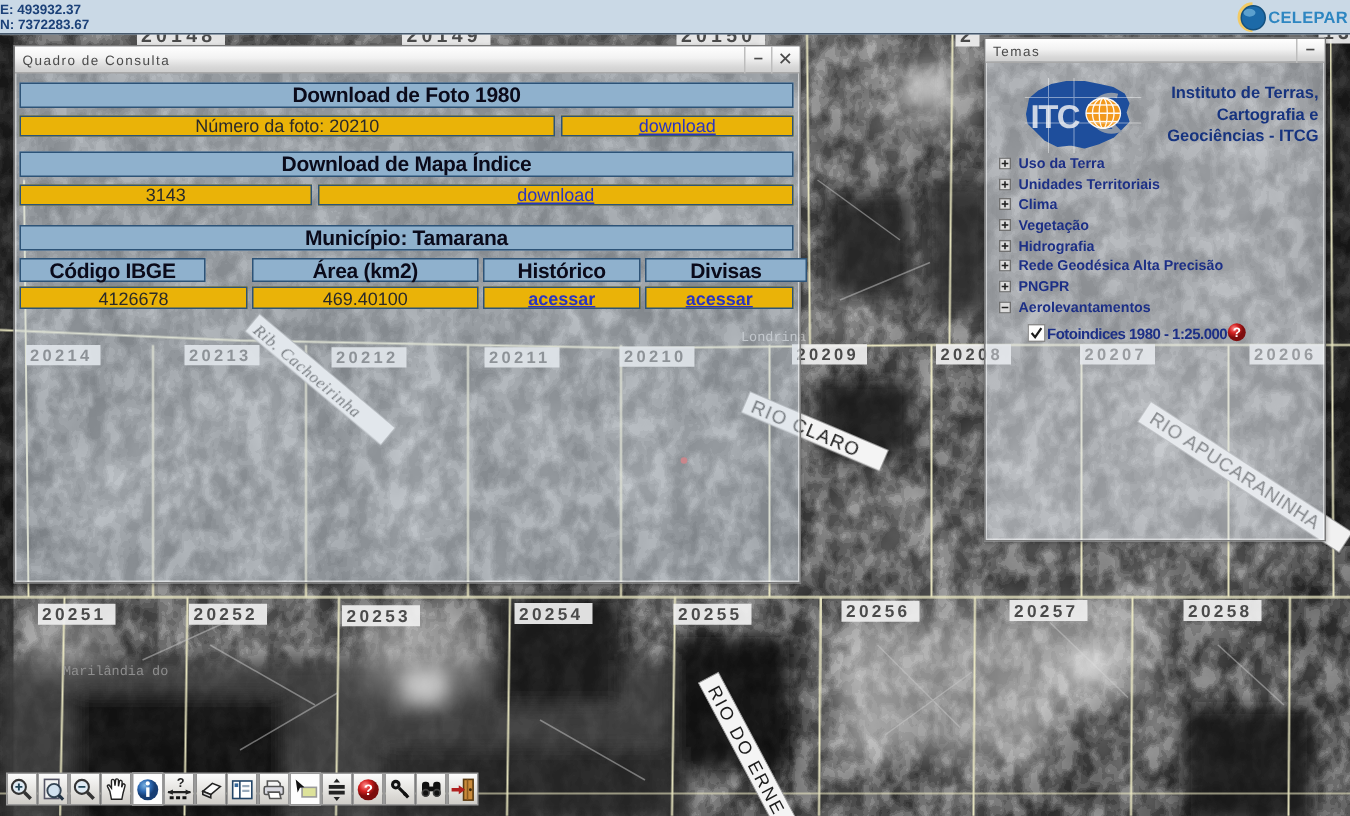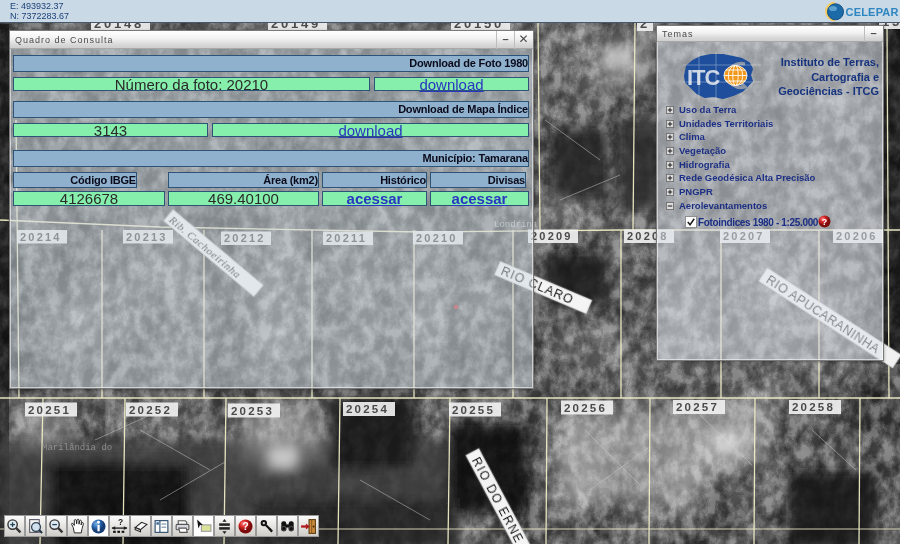--- a/index.html
+++ b/index.html
@@ -1,28 +1,28 @@
 <!DOCTYPE html>
 <html><head><meta charset="utf-8">
 <style>
 html,body{margin:0;padding:0;background:#444}
 #page{position:relative;width:900px;height:544px;overflow:hidden;font-family:"Liberation Sans",sans-serif}
 #map{position:absolute;left:0;top:0}
 
 #topbar{position:absolute;left:0;top:0;width:900px;height:22px;background:#cad9e6;border-bottom:1px solid #46586c;z-index:20}
-#coords{position:absolute;left:10px;top:1px;font-size:9px;font-weight:normal;color:#1c4178;line-height:10px}
+#coords{position:absolute;left:0;top:1px;font-size:9px;font-weight:bold;color:#1c4178;line-height:10px}
 #celepar{position:absolute;right:3px;top:0;height:22px}
 
 .win{position:absolute;border:1px solid #7a7a7a;box-shadow:0 1px 3px rgba(0,0,0,.35),inset 0 0 0 1px rgba(255,255,255,.55)}
 .wtitle{position:absolute;left:0;top:0;right:0;height:18px;background:linear-gradient(180deg,#ffffff 0%,#f2f2f2 45%,#d8d8d8 80%,#cfcfcf 100%);border-bottom:1px solid #a8a8a8;color:#4a4a4a;font-size:9px;letter-spacing:1px;line-height:18px;padding-left:5px;box-sizing:border-box}
 .wbtn{position:absolute;top:0;width:18px;height:18px;text-align:center;color:#4a4a4a;font-size:11px;font-weight:bold;line-height:17px;border-left:1px solid #bdbdbd}
 
 #dlg{left:9px;top:30px;width:523px;height:357px;background:rgba(208,218,227,0.50)}
-.hbar{position:absolute;background:#8fb1cd;border:1px solid #2d5377;color:#0a0a1a;font-size:11px;font-weight:bold;letter-spacing:-0.2px;text-align:right;box-sizing:border-box}
-.lbar{position:absolute;background:#86efac;border:1px solid #2d5377;color:#2a2a2a;font-size:15px;text-align:center;box-sizing:border-box}
+.hbar{position:absolute;background:#8fb1cd;border:1px solid #2d5377;color:#0a0a1a;font-size:14px;font-weight:bold;letter-spacing:-0.2px;text-align:center;box-sizing:border-box}
+.lbar{position:absolute;background:#eab308;border:1px solid #2d5377;color:#2a2a2a;font-size:12px;text-align:center;box-sizing:border-box}
 .lnk{color:#2a35c0;text-decoration:underline}
 
 #temas{left:656px;top:25px;width:226px;height:334px;background:rgba(219,226,232,0.54)}
 .titem{position:absolute;left:9px;height:13px;font-size:9.5px;font-weight:bold;color:#1c2f86;white-space:nowrap}
 .pbox{display:inline-block;width:8px;height:8px;margin-right:5px;vertical-align:-1px}
 #itctext{position:absolute;left:96px;top:29px;width:126px;text-align:right;font-size:11px;font-weight:bold;color:#16337f;line-height:14.5px}
 
 .tb{position:absolute;top:515px;width:20px;height:22px;background:linear-gradient(180deg,#fbfbfb,#e8e7e4 45%,#cfcdc8);border:1px solid #9a9a9a;box-sizing:border-box;z-index:15}
 .tb.on{background:#fdfdfd}
 .tb svg{position:absolute;left:1px;top:2px;width:17px;height:17px}
@@ -294,21 +294,21 @@
  <div class="hbar" style="left:3px;top:24px;width:516px;height:17px;line-height:15px">Download de Foto 1980</div>
  <div class="lbar" style="left:3px;top:46px;width:357px;height:14px;line-height:13px">Número da foto: 20210</div>
  <div class="lbar" style="left:364px;top:46px;width:155px;height:14px;line-height:13px"><span class="lnk">download</span></div>
  <div class="hbar" style="left:3px;top:70px;width:516px;height:17px;line-height:15px">Download de Mapa Índice</div>
  <div class="lbar" style="left:3px;top:92px;width:195px;height:14px;line-height:13px">3143</div>
  <div class="lbar" style="left:202px;top:92px;width:317px;height:14px;line-height:13px"><span class="lnk">download</span></div>
  <div class="hbar" style="left:3px;top:119px;width:516px;height:17px;line-height:15px">Município: Tamarana</div>
  <div class="hbar" style="left:3px;top:141px;width:124px;height:16px;line-height:14px">Código IBGE</div>
  <div class="hbar" style="left:158px;top:141px;width:151px;height:16px;line-height:14px">Área (km2)</div>
  <div class="hbar" style="left:312px;top:141px;width:105px;height:16px;line-height:14px">Histórico</div>
- <div class="hbar" style="left:420px;top:141px;width:96px;height:16px;line-height:14px">Divisas</div>
+ <div class="hbar" style="left:420px;top:141px;width:108px;height:16px;line-height:14px">Divisas</div>
  <div class="lbar" style="left:3px;top:160px;width:152px;height:15px;line-height:14px">4126678</div>
  <div class="lbar" style="left:158px;top:160px;width:151px;height:15px;line-height:14px">469.40100</div>
  <div class="lbar" style="left:312px;top:160px;width:105px;height:15px;line-height:14px"><span class="lnk" style="font-weight:bold">acessar</span></div>
  <div class="lbar" style="left:420px;top:160px;width:99px;height:15px;line-height:14px"><span class="lnk" style="font-weight:bold">acessar</span></div>
 </div>
 
 <div class="win" id="temas">
  <div class="wtitle" style="height:16px;line-height:16px">Temas<span class="wbtn" style="right:0;height:16px;line-height:15px">–</span></div>
  <svg width="78" height="50" viewBox="0 0 78 50" style="position:absolute;left:26px;top:26px">
    <path d="M2 24 L4 14 L10 9 L18 5 L28 3 L40 3 L50 5 L59 7 L66 11 L69 17 L67 23 L69 29 L64 34 L59 39 L50 43 L40 46 L31 44 L22 45 L14 41 L8 35 L3 30 Z" fill="#1e4e9c" stroke="#1e4e9c" stroke-width="2" stroke-linejoin="round"></path>

